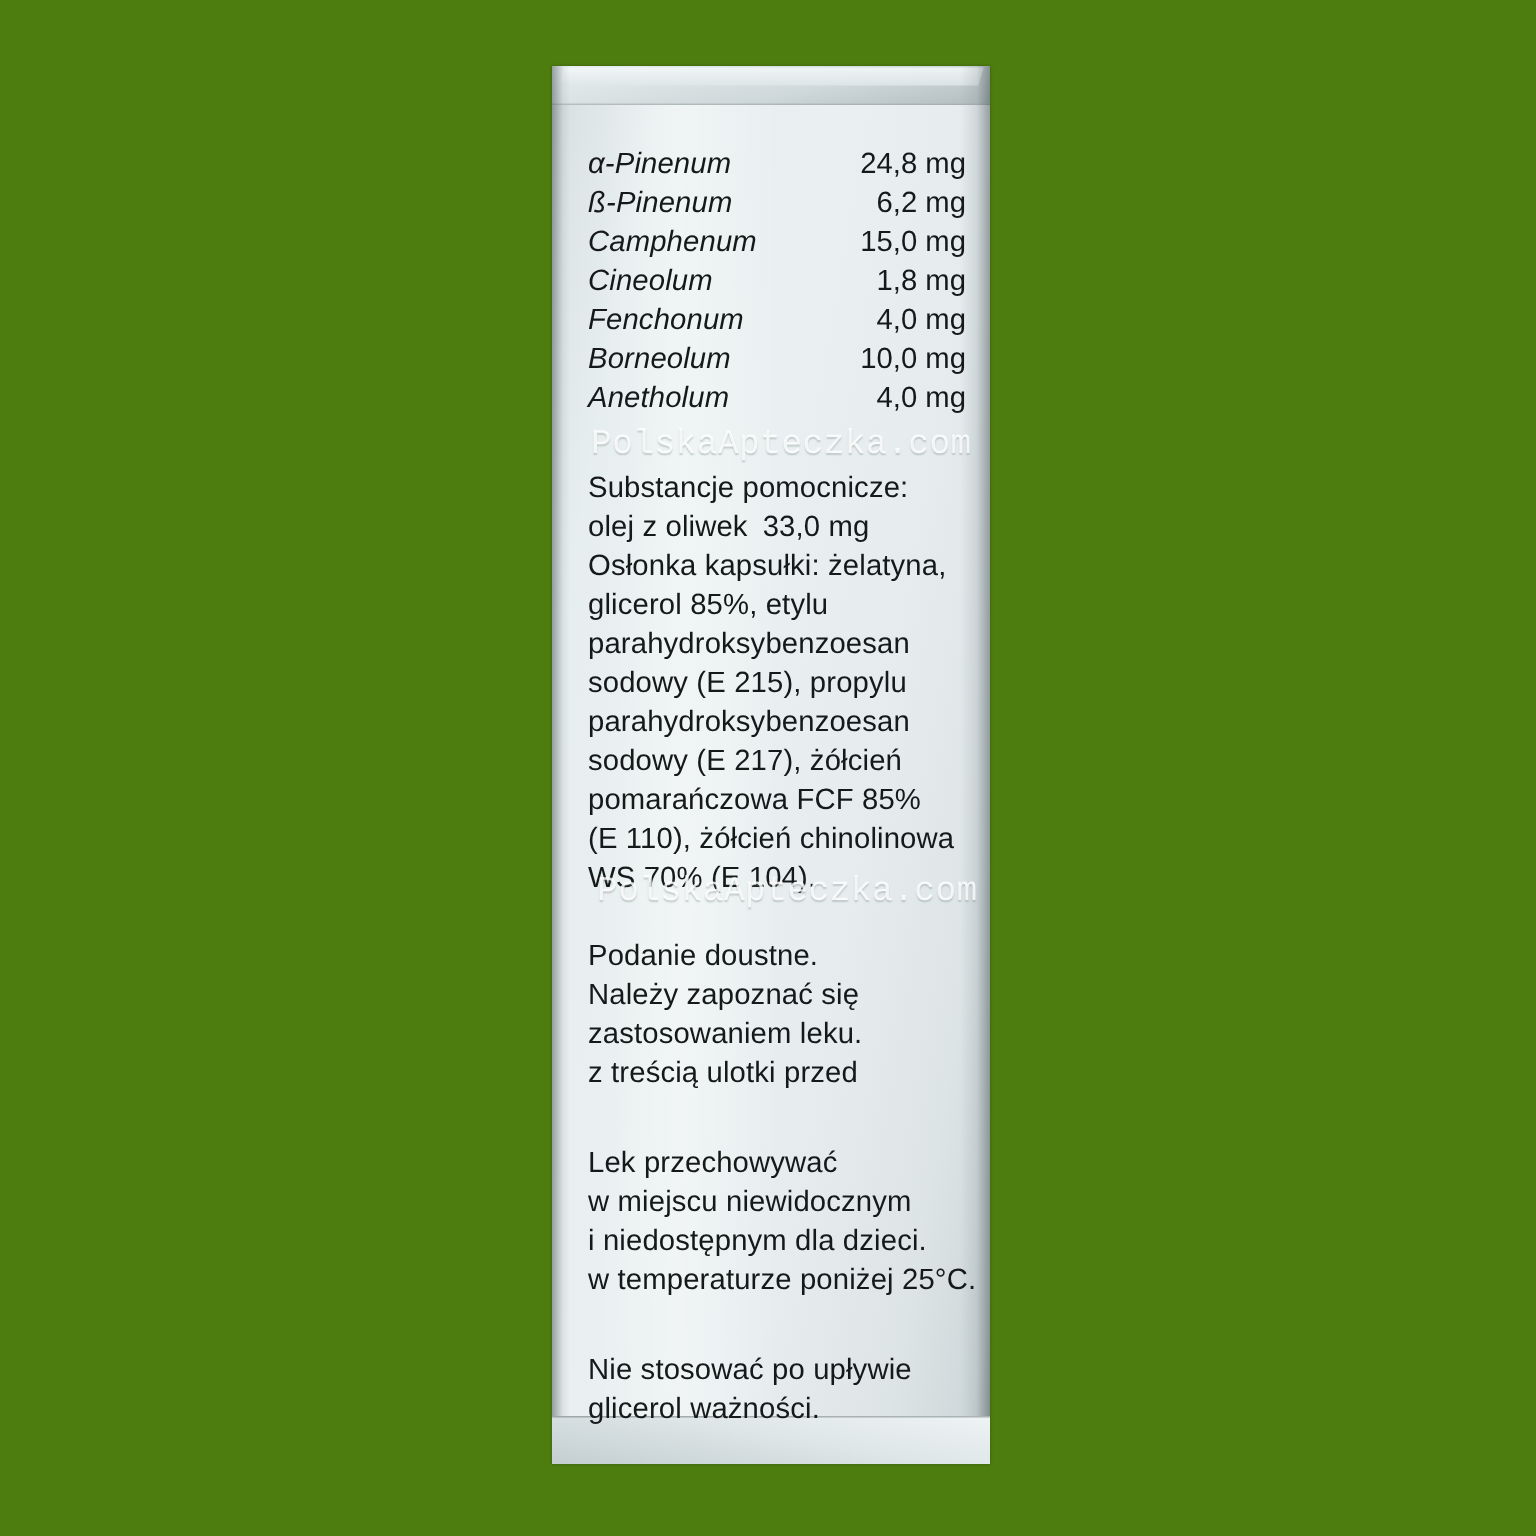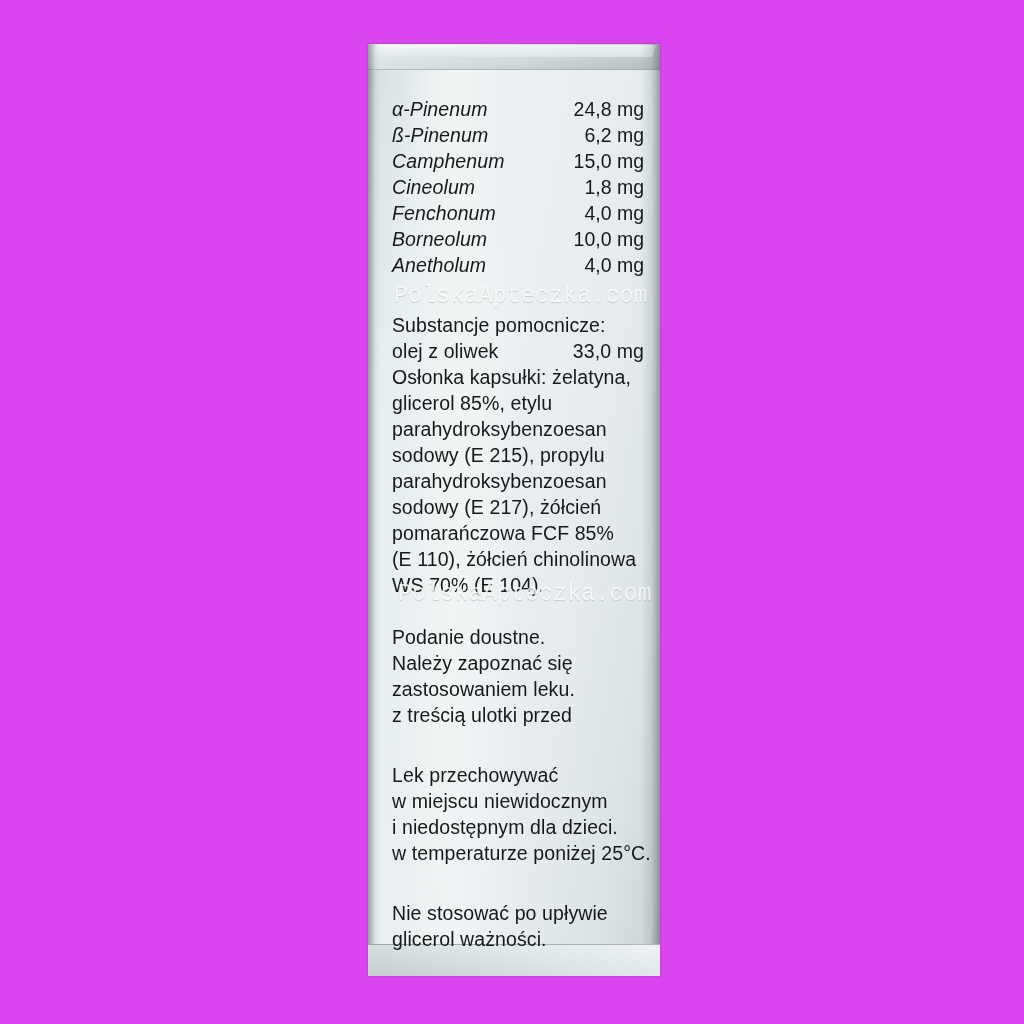--- a/index.html
+++ b/index.html
@@ -8,21 +8,21 @@
     height: 1024px;
     background: #ffffff;
     font-family: "Liberation Sans", sans-serif;
     overflow: hidden;
   }
 
   #stage {
     position: relative;
     width: 1024px;
     height: 1024px;
-    background: #d946ef;
+    background: #4d7c0f;
   }
 
   
   #carton {
     position: absolute;
     left: 368px;
     top: 44px;
     width: 292px;
     height: 932px;
     background: linear-gradient(100deg,
@@ -129,21 +129,20 @@
   }
   .ingredient-row .amount {
     font-style: normal;
     letter-spacing: 0;
   }
   .gap-m { height: 26px; }
   .gap-l { height: 34px; }
 
   .excip-row {
     display: flex;
-    justify-content: space-between;
     align-items: baseline;
     height: 26px;
     white-space: nowrap;
   }
   .excip-row .label { padding-right: 10px; }
 
   .para { }
   .para .line { height: 26px; white-space: nowrap; }
 
   

